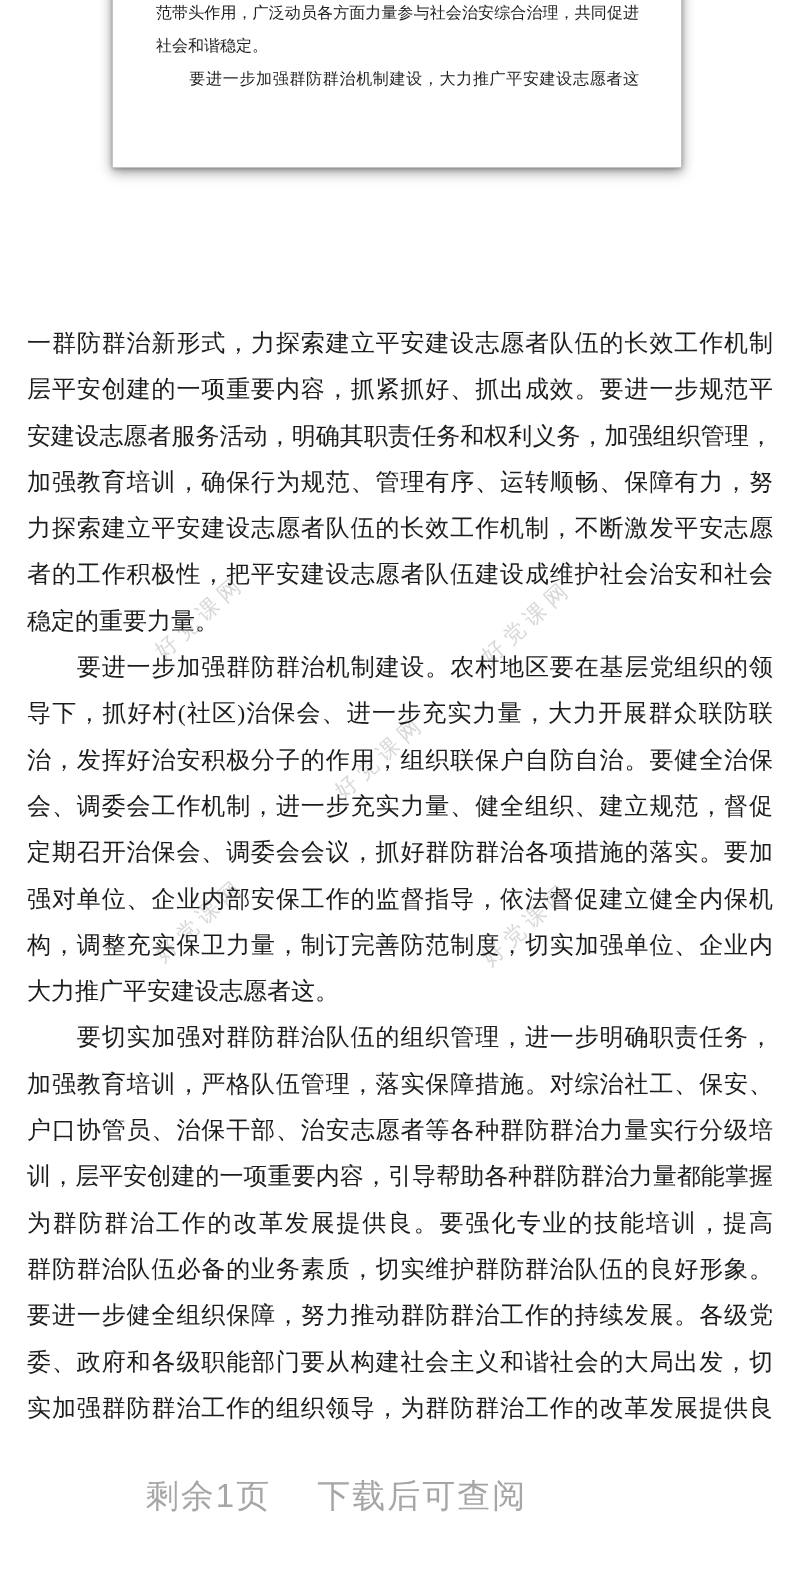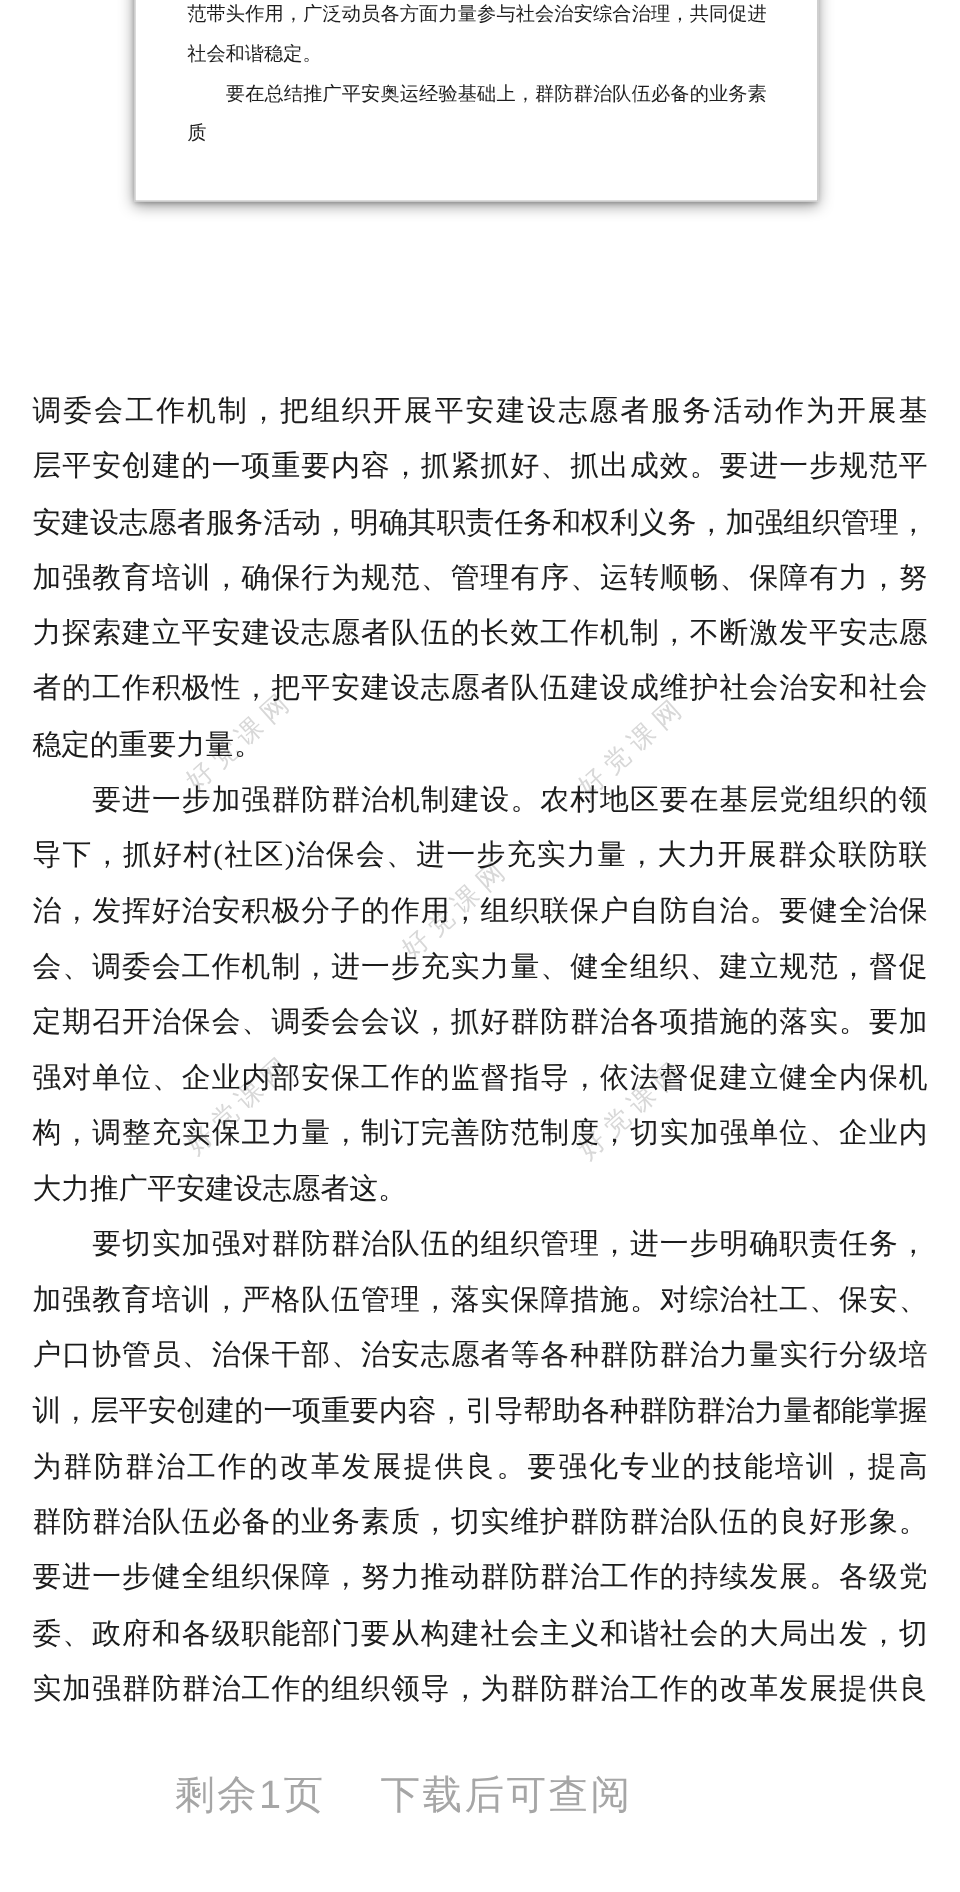--- a/index.html
+++ b/index.html
@@ -93,26 +93,26 @@
     <div class="wm" style="left: 527px; top: 622px; color: rgb(216, 216, 216);">好党课网</div>
     <div class="wm" style="left: 380px; top: 757px; color: rgb(216, 216, 216);">好党课网</div>
     <div class="wm" style="left: 200px; top: 920px; color: rgb(216, 216, 216);">好党课网</div>
     <div class="wm" style="left: 527px; top: 924px; color: rgb(216, 216, 216);">好党课网</div>
   </div>
 
 <div class="preview-card">
   <div class="card-text">
       <div class="line j">范带头作用，广泛动员各方面力量参与社会治安综合治理，共同促进</div>
       <div class="line">社会和谐稳定。</div>
-      <div class="line j">　　要在总结推广平安奥运经验基础上，群防群治队伍必备的业务素质</div>
+      <div class="line j">　　要进一步加强群防群治机制建设，大力推广平安建设志愿者这</div>
     </div>
 </div>
 
 <div class="body-text">
-    <div class="line j">调委会工作机制，把组织开展平安建设志愿者服务活动作为开展基</div>
+    <div class="line j">一群防群治新形式，力探索建立平安建设志愿者队伍的长效工作机制</div>
     <div class="line j">层平安创建的一项重要内容，抓紧抓好、抓出成效。要进一步规范平</div>
     <div class="line j">安建设志愿者服务活动，明确其职责任务和权利义务，加强组织管理，</div>
     <div class="line j">加强教育培训，确保行为规范、管理有序、运转顺畅、保障有力，努</div>
     <div class="line j">力探索建立平安建设志愿者队伍的长效工作机制，不断激发平安志愿</div>
     <div class="line j">者的工作积极性，把平安建设志愿者队伍建设成维护社会治安和社会</div>
     <div class="line">稳定的重要力量。</div>
     <div class="line j">　　要进一步加强群防群治机制建设。农村地区要在基层党组织的领</div>
     <div class="line j">导下，抓好村(社区)治保会、进一步充实力量，大力开展群众联防联</div>
     <div class="line j">治，发挥好治安积极分子的作用，组织联保户自防自治。要健全治保</div>
     <div class="line j">会、调委会工作机制，进一步充实力量、健全组织、建立规范，督促</div>

